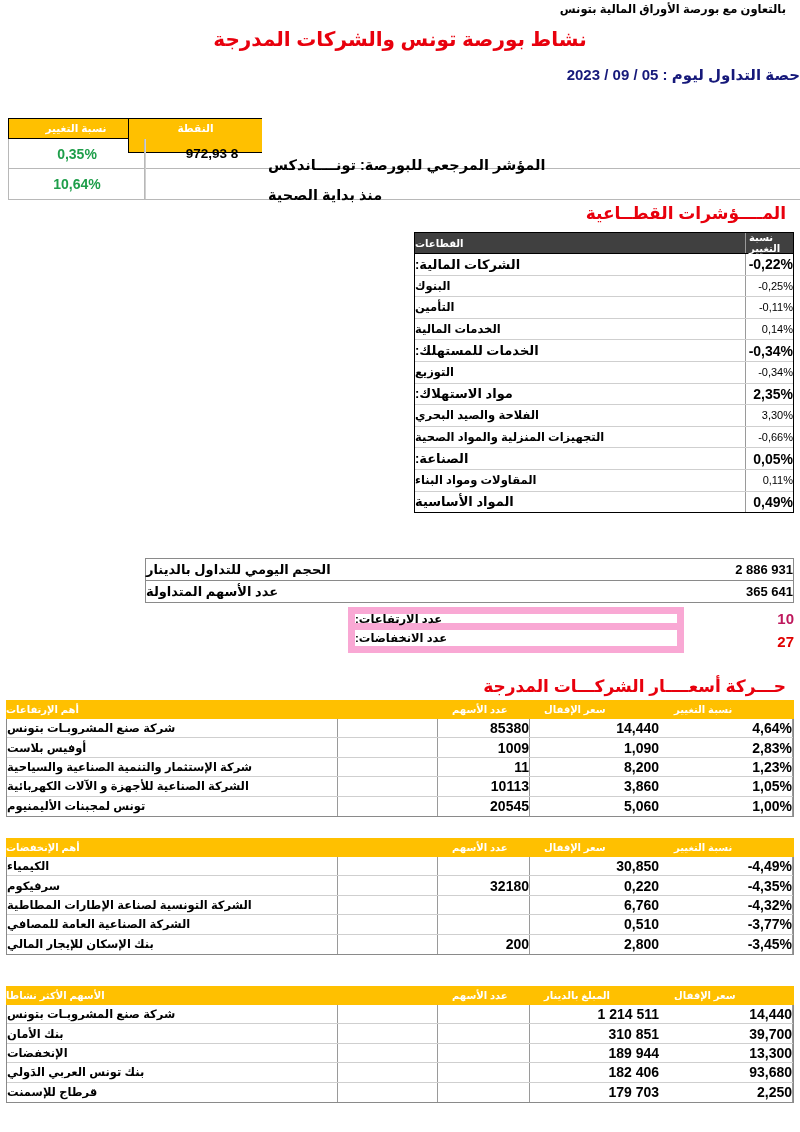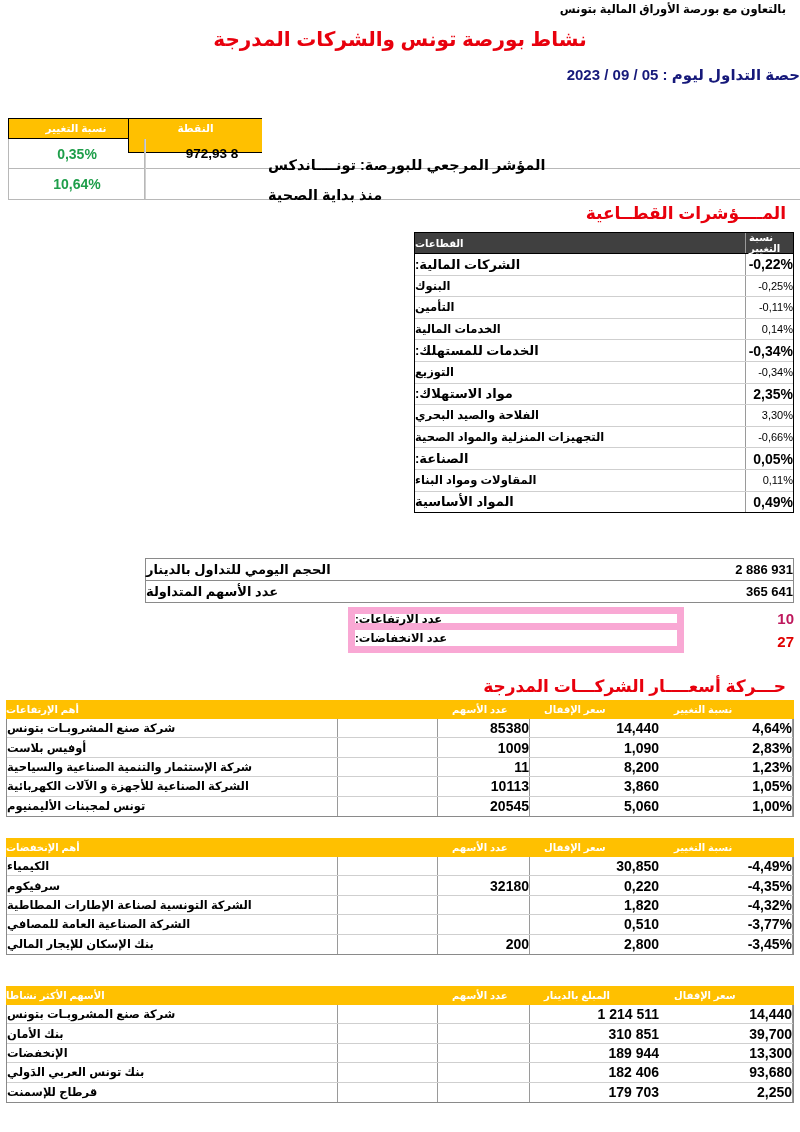--- a/index.html
+++ b/index.html
@@ -403,21 +403,21 @@
         </div>
         <div class="mrow">
           <div class="m1">-4,35%</div>
           <div class="m2">0,220</div>
           <div class="m3">32180</div>
           <div class="m4"></div>
           <div class="m5">سرفيكوم</div>
         </div>
         <div class="mrow">
           <div class="m1">-4,32%</div>
-          <div class="m2">1,820</div>
+          <div class="m2">6,760</div>
           <div class="m3"></div>
           <div class="m4"></div>
           <div class="m5">الشركة التونسية لصناعة الإطارات المطاطية</div>
         </div>
         <div class="mrow">
           <div class="m1">-3,77%</div>
           <div class="m2">0,510</div>
           <div class="m3"></div>
           <div class="m4"></div>
           <div class="m5">الشركة الصناعية العامة للمصافي</div>

